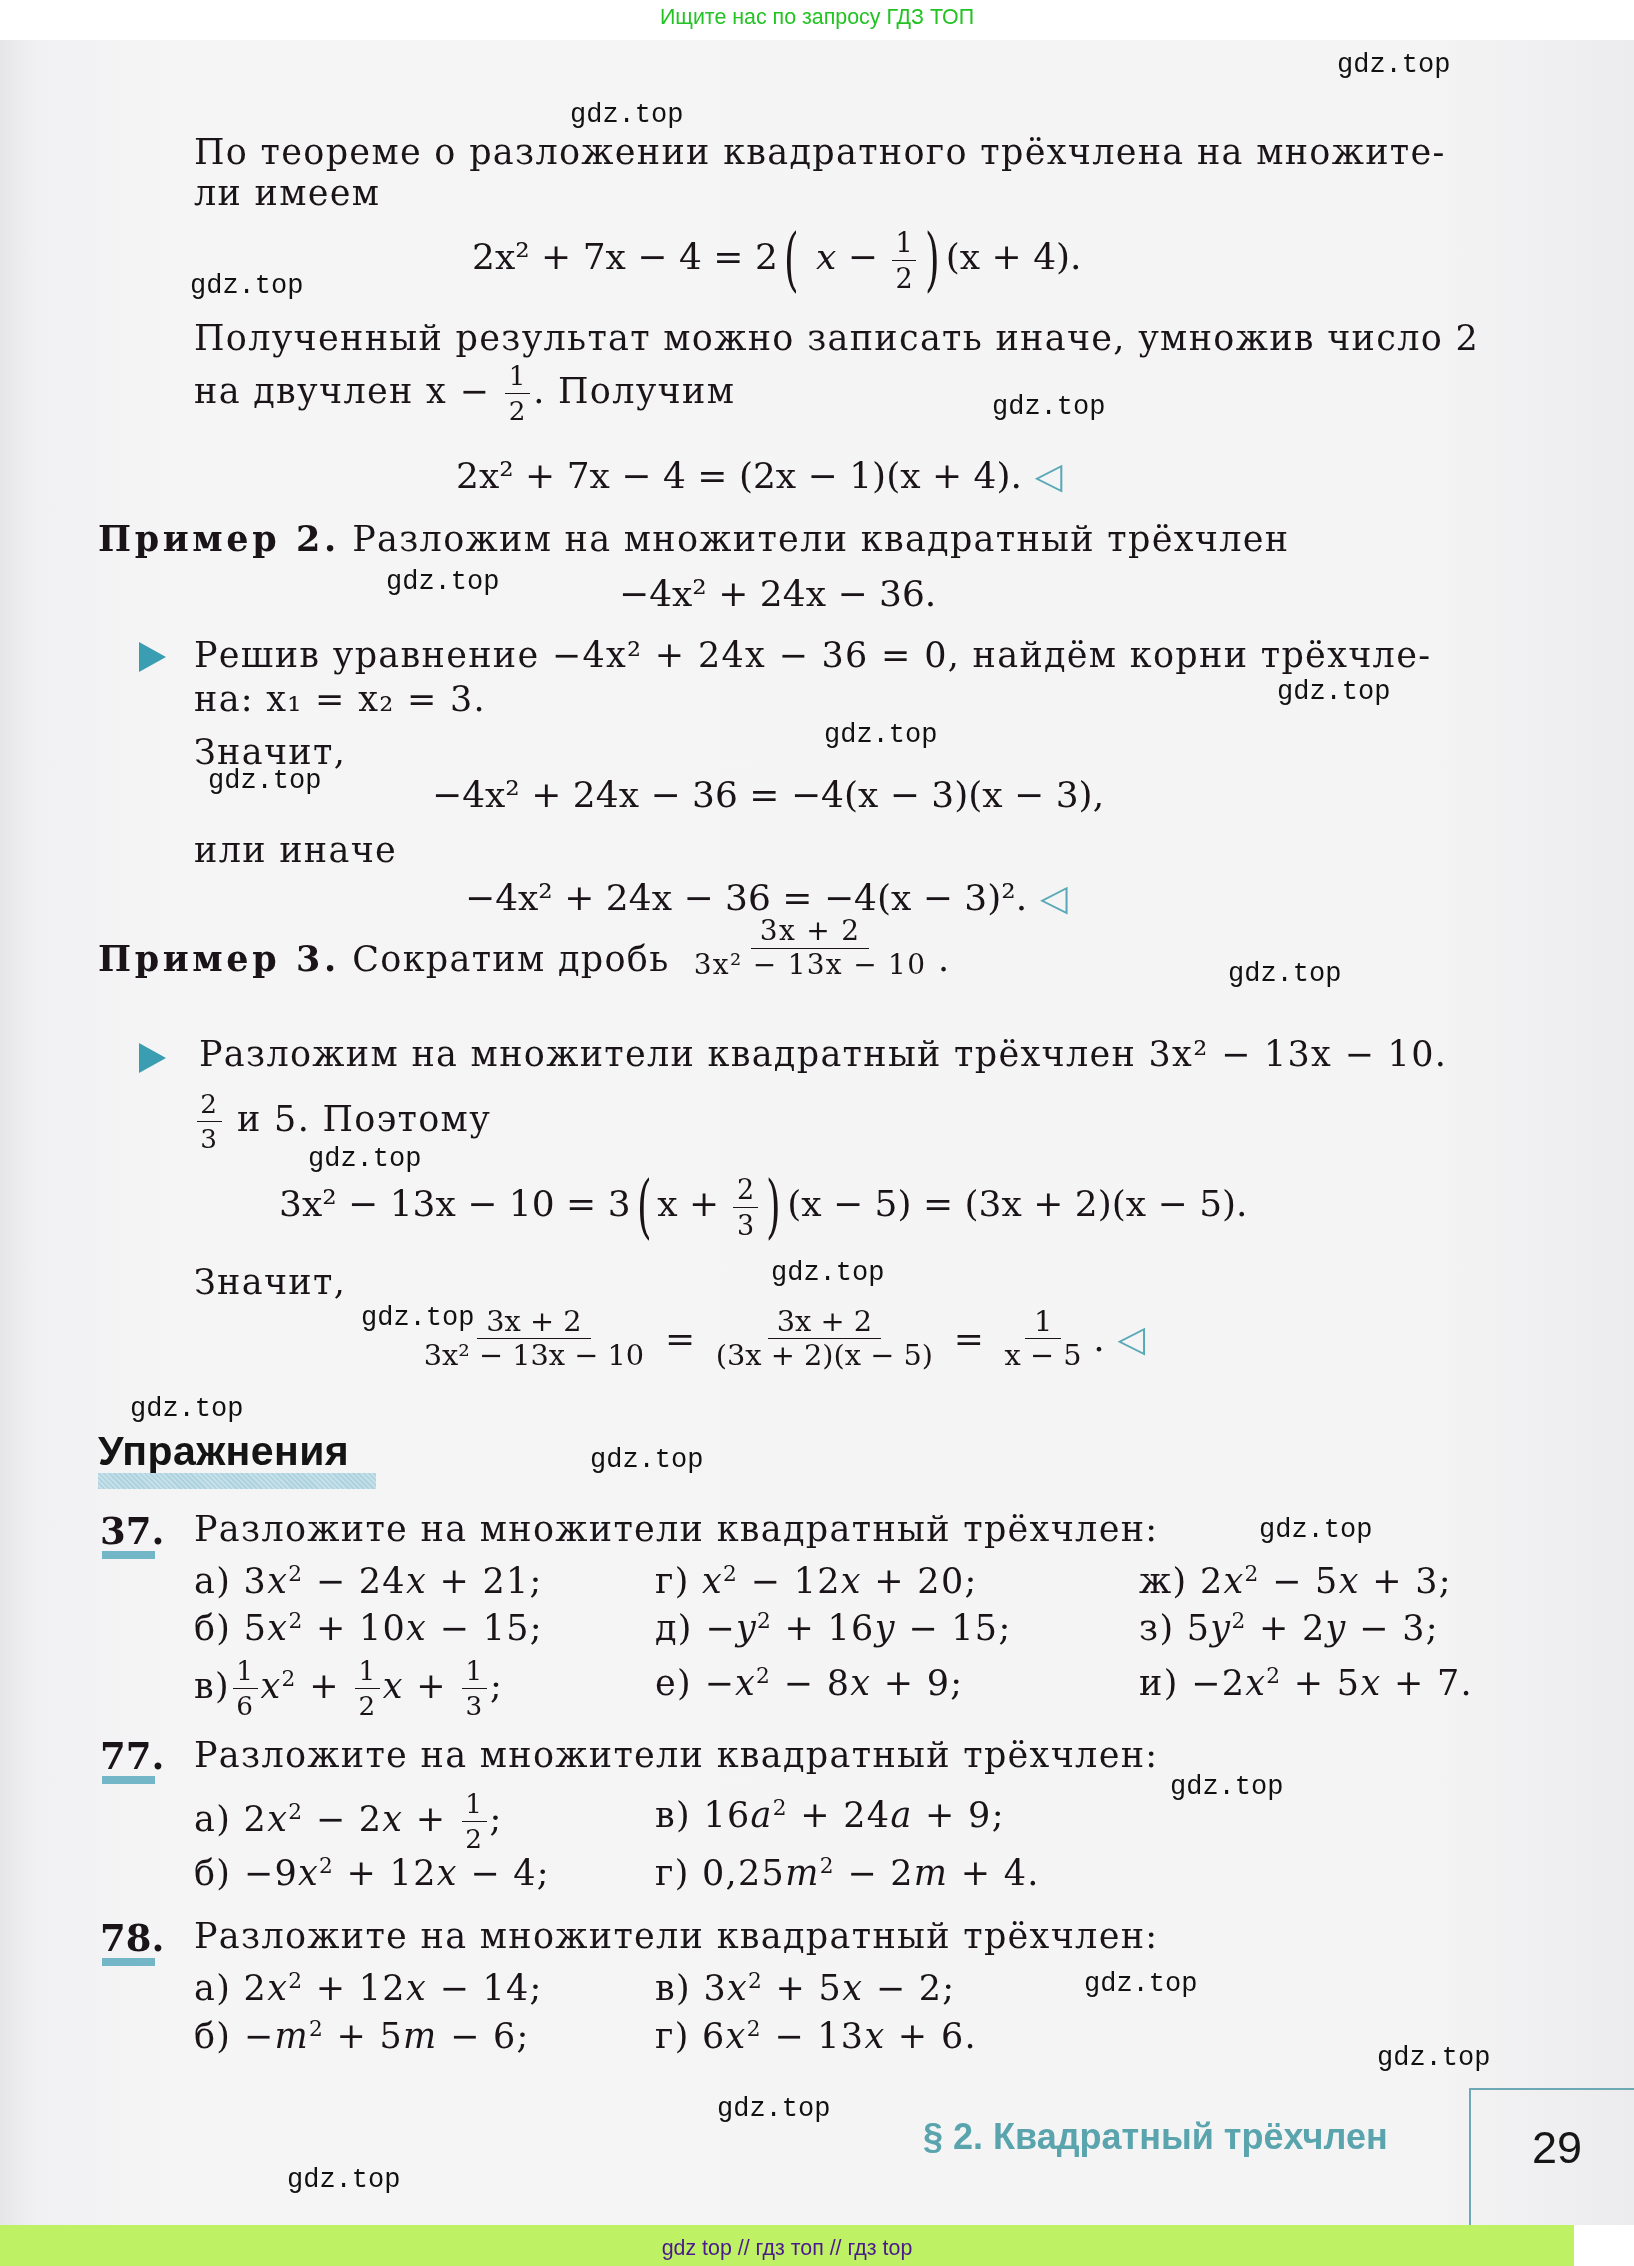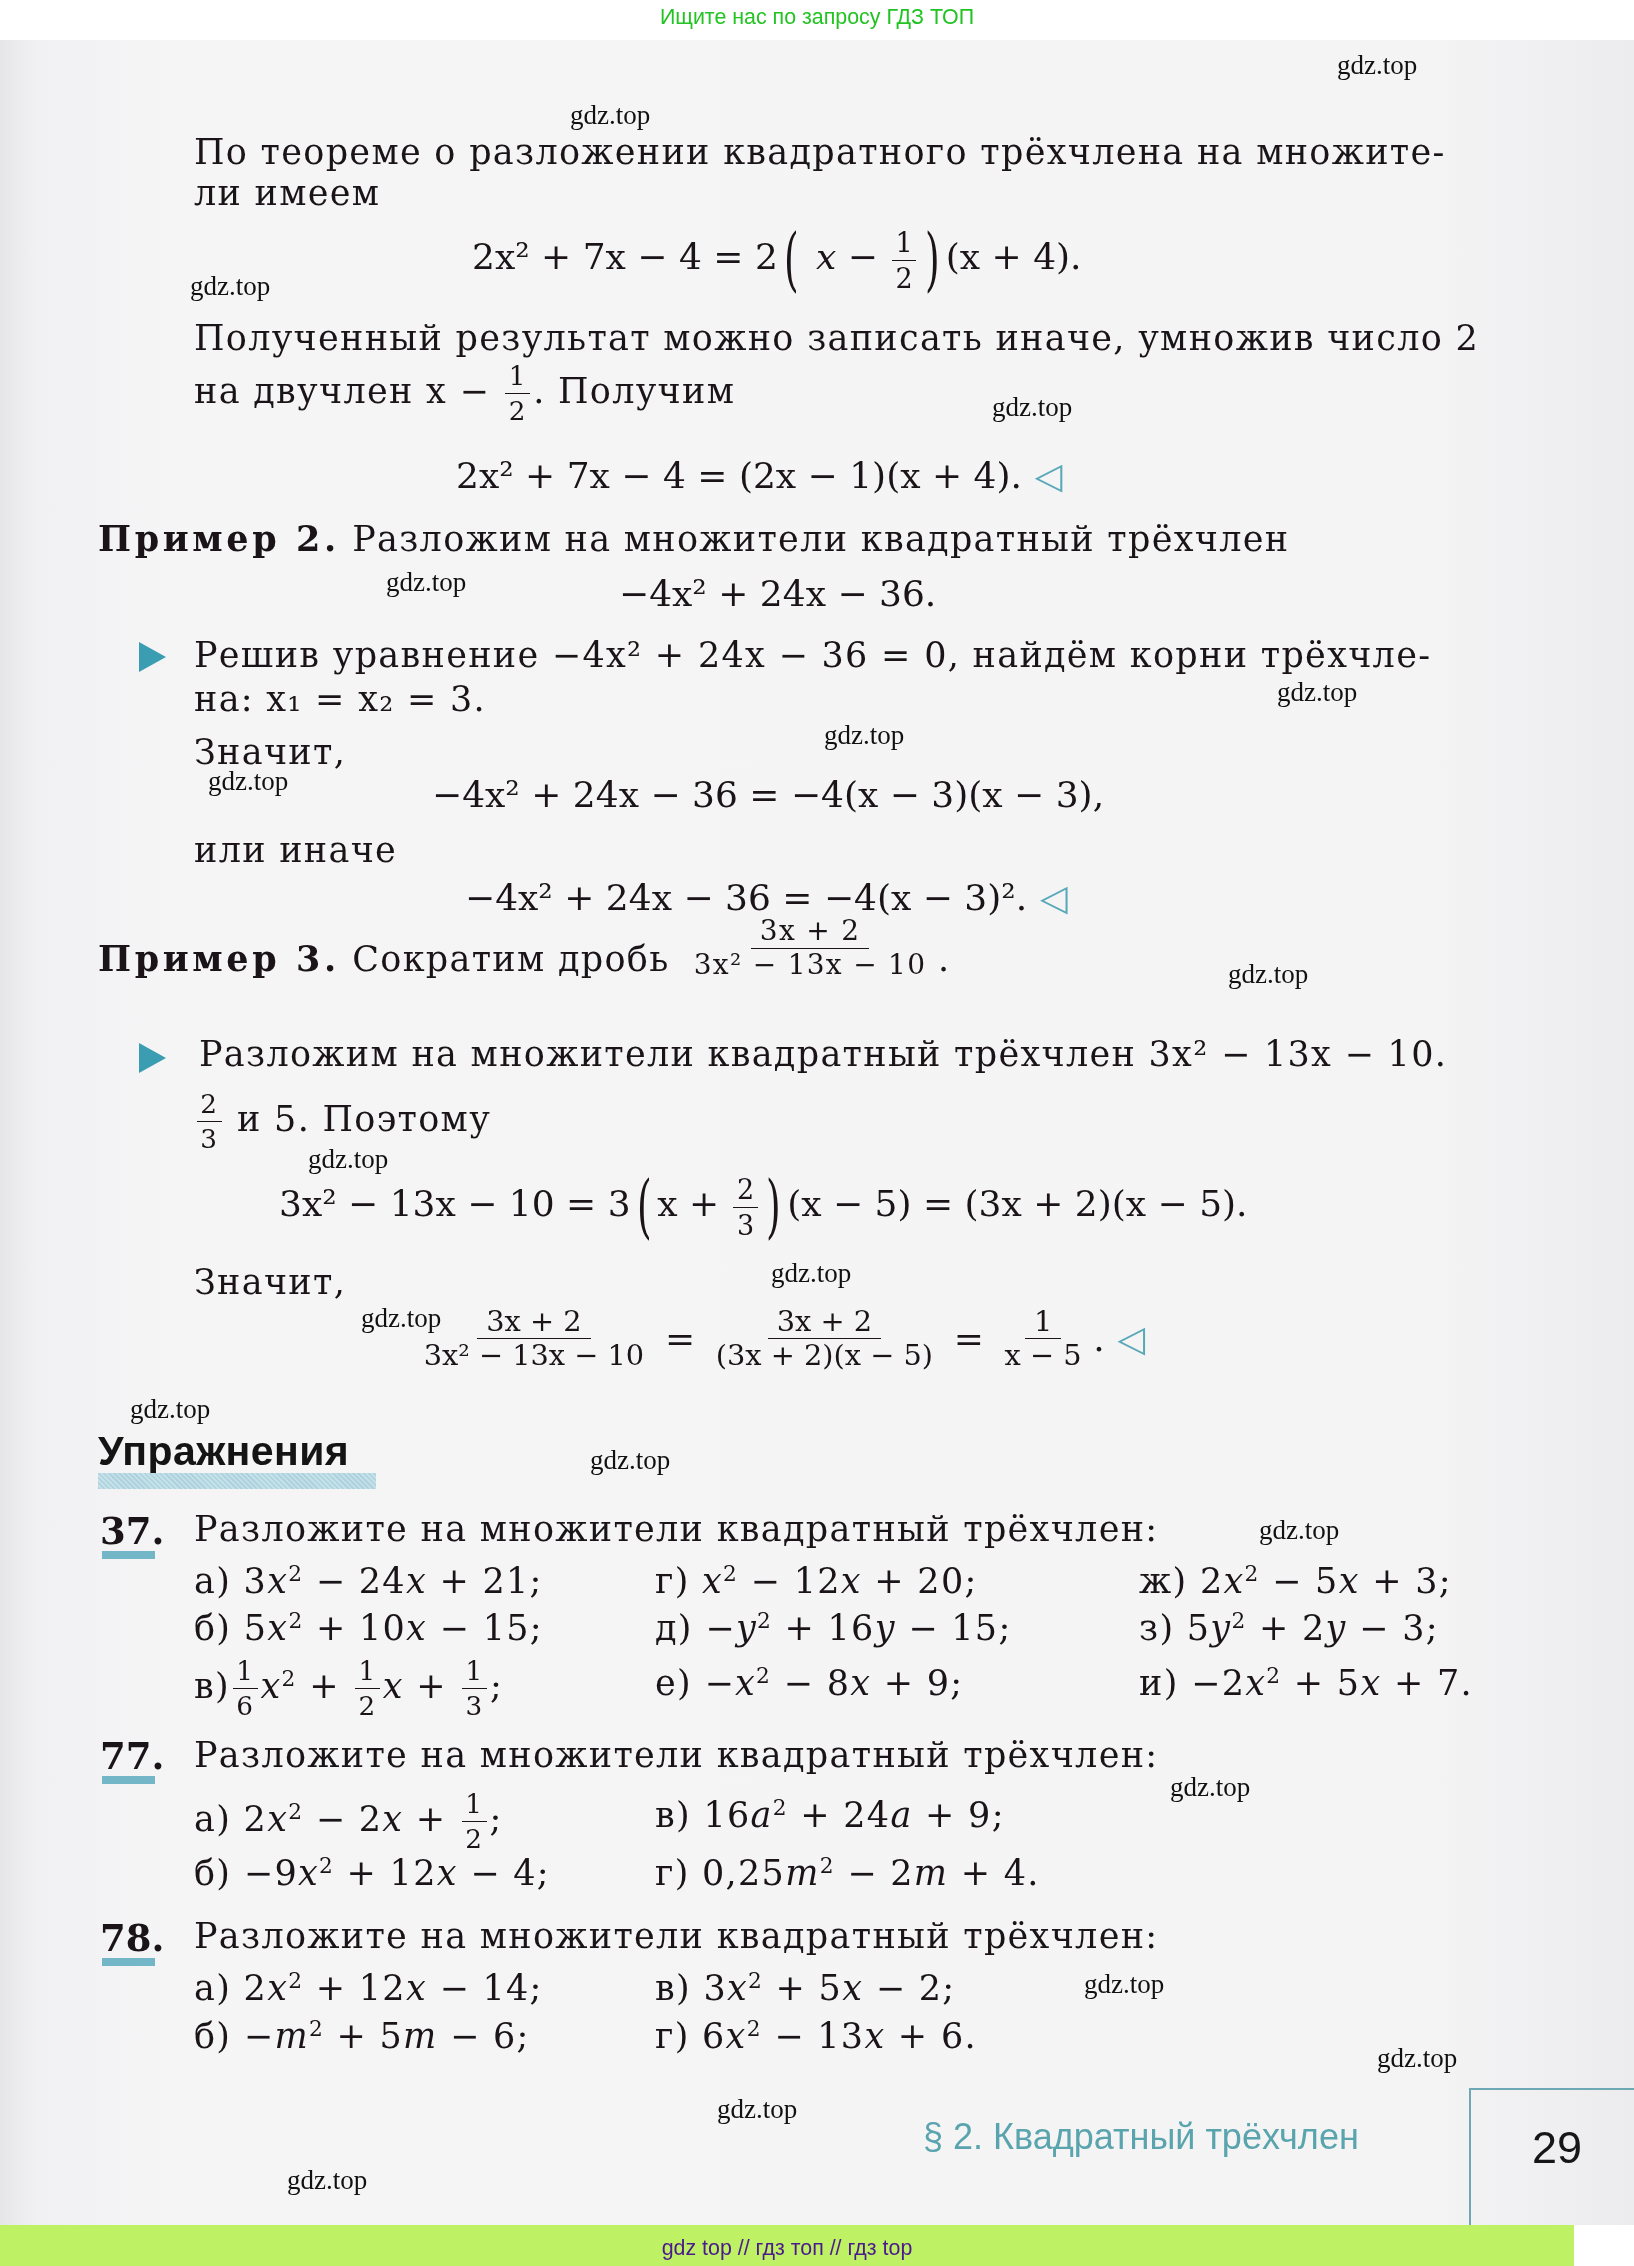--- a/index.html
+++ b/index.html
@@ -19,28 +19,28 @@
   .bold { font-weight:bold; letter-spacing:3.6px; }
   sup { font-size:62%; vertical-align:0.55em; line-height:0; }
   .frac { display:inline-flex; flex-direction:column; align-items:center; vertical-align:middle; margin:0 2.7px; }
   .frac .num { border-bottom:1.8px solid #1a1418; padding:0 3.6px 1.8px; font-size:0.75em; line-height:1.15; }
   .frac .den { padding:1.8px 3.6px 0; font-size:0.75em; line-height:1.15; }
   .frac.big .num, .frac.big .den { font-size:0.8em; padding:0 9px; }
   .paren { display:inline-block; font-size:1.9em; transform:scaleX(0.55); vertical-align:middle; line-height:0.8; font-weight:100; }
   .marker { position:absolute; width:0; height:0; border-top:15px solid transparent; border-bottom:15px solid transparent;
          border-left:27px solid #3b9db2; }
   .end-mark { color:#59a8b8; font-family:"DejaVu Sans", sans-serif; margin-left:12.5px; }
-  .wm { position:absolute; font-family:Liberation Serif, serif; font-size:27px; color:#111; }
+  .wm { position:absolute; font-family:Liberation Mono, monospace; font-size:27px; color:#111; }
   .sect-title { position:absolute; left:98px; top:1428px; font-family:"Liberation Sans", sans-serif; font-weight:bold;
          font-size:41px; color:#141414; letter-spacing:0.4px; }
   .sect-bar { position:absolute; left:98px; top:1473px; width:278px; height:16px;
          background:repeating-linear-gradient(45deg,#aed3de 0 1.8px,#c4e0e8 1.8px 3.6px); }
   .exnum { position:absolute; font-weight:bold; font-size:37px; font-family:"DejaVu Serif", serif; letter-spacing:0; }
   .exbar { position:absolute; width:53px; height:8px; background:#73b6c8; }
-  .running { position:absolute; left:923px; top:2116px; font-family:"Liberation Sans", sans-serif; font-size:36px; color:#5aa4ae; }
+  .running { position:absolute; left:923px; top:2116px; font-family:"Liberation Sans", sans-serif; font-size:36px; color:#5aa4ae;font-weight:bold; }
   .pagebox { position:absolute; left:1469px; top:2088px; width:166px; height:137px;
          border-left:2.7px solid #6ea8b5; border-top:2.7px solid #6ea8b5; box-sizing:border-box; }
   .pagebox .pn { position:absolute; left:61px; top:32px; font-family:"Liberation Sans", sans-serif; font-size:45px; color:#161616; }
 </style>
 </head>
 <body>
 
 <div class="topbar">
   <div class="promo">Ищите нас по запросу ГДЗ ТОП</div>
 </div>

